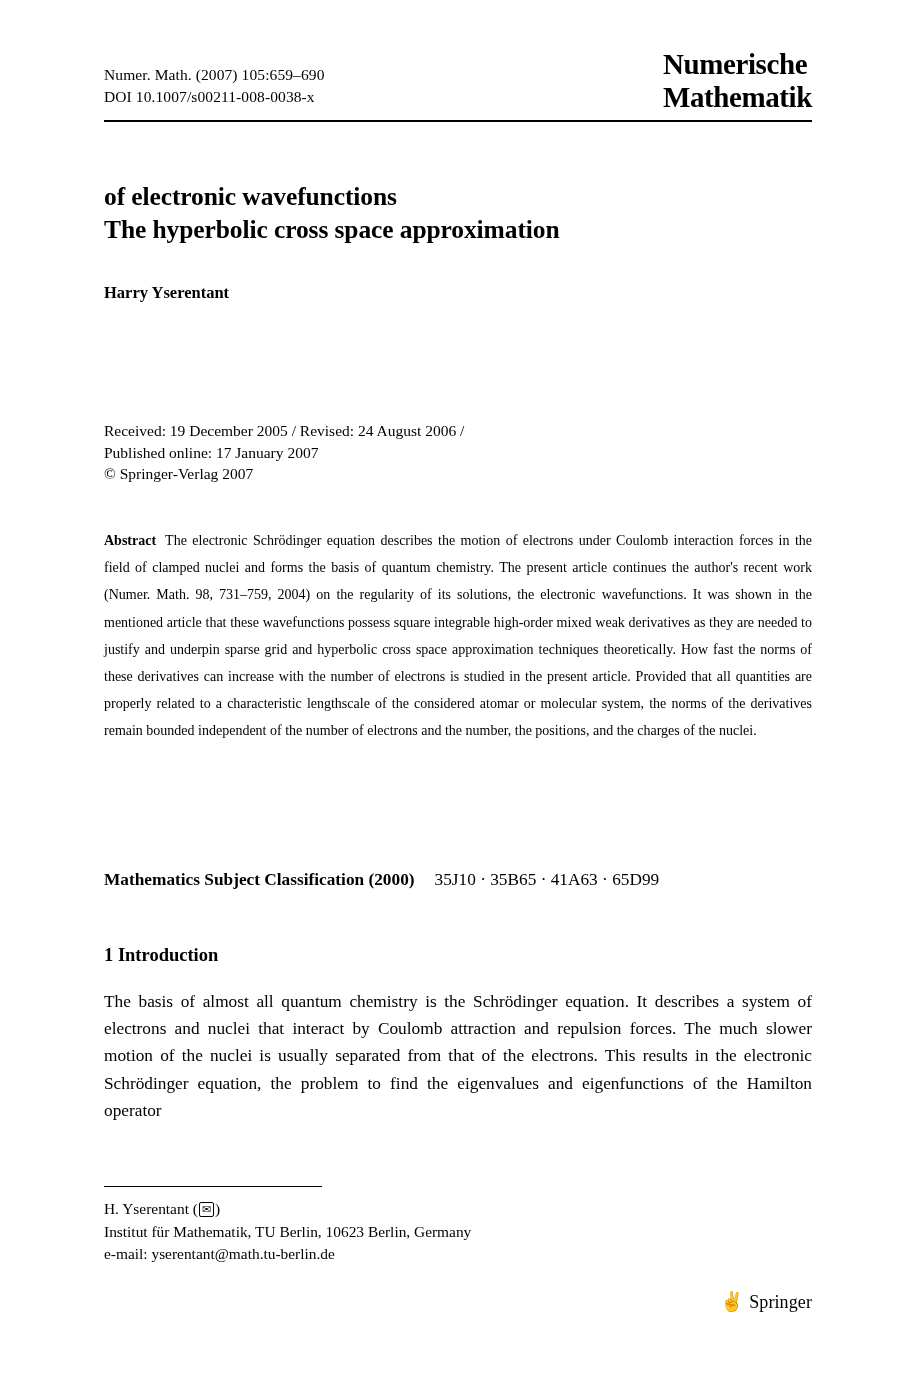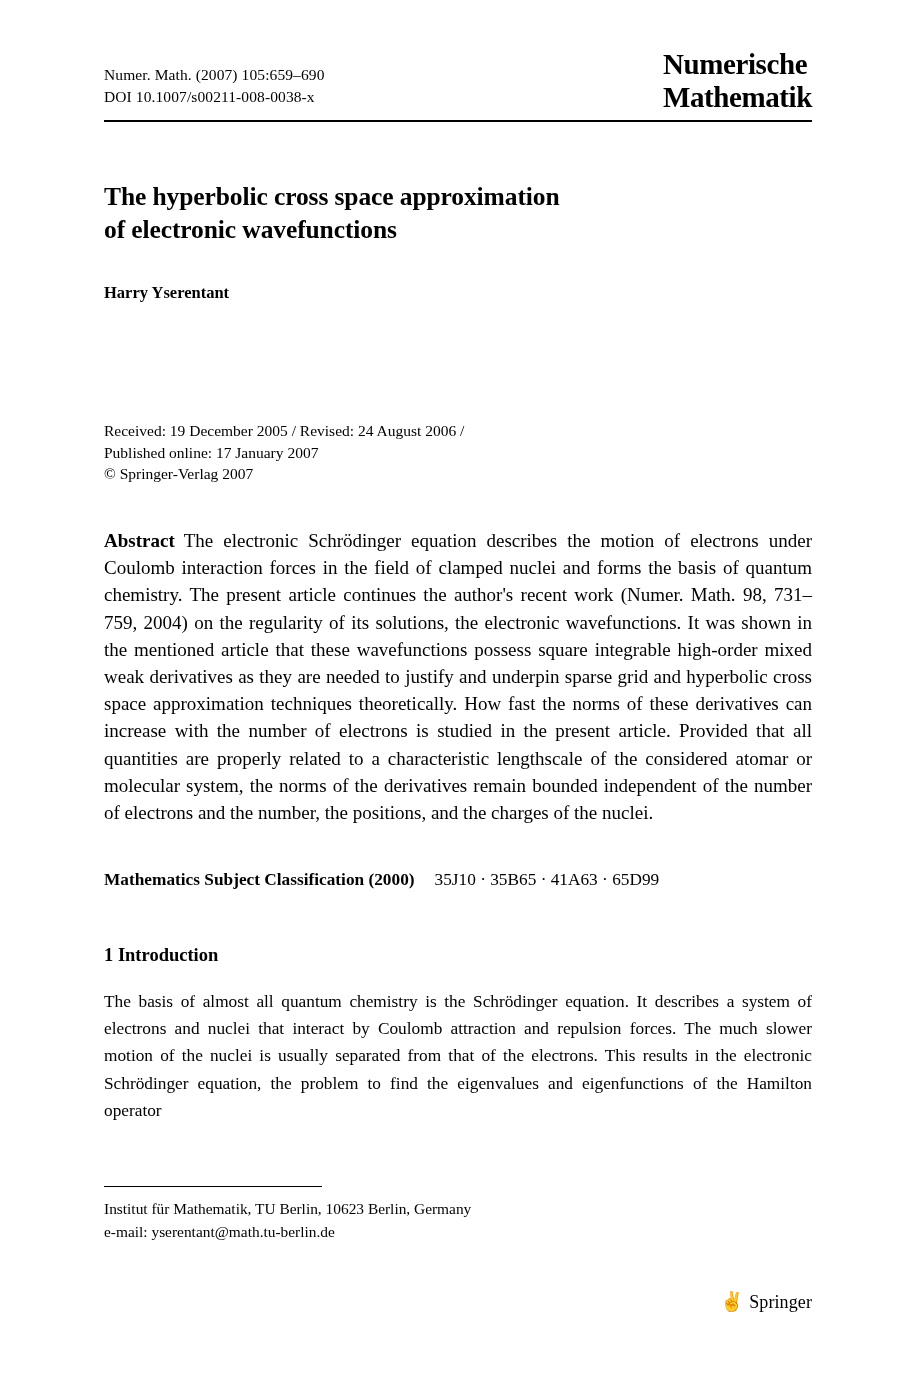--- a/index.html
+++ b/index.html
@@ -91,21 +91,21 @@
     font-size: 15.5px;
     line-height: 21.5px;
   }
 
   
   .abstract {
     position: absolute;
     left: 0;
     top: 527px;
     width: 708px;
-    font-size: 19px;
+    font-size: 14px;
     line-height: 27.2px;
     text-align: justify;
     text-justify: inter-word;
   }
   .abstract .lead { font-weight: bold; margin-right: 9px; }
 
   .msc {
     position: absolute;
     left: 0;
     top: 867px;
@@ -187,22 +187,22 @@
       </div>
       <div class="journal-logo">
         <div>Numerische</div>
         <div>Mathematik</div>
       </div>
     </div>
 
     <div class="rule-top"></div>
 
     <div class="title">
+      <div>of electronic wavefunctions</div>
       <div>The hyperbolic cross space approximation</div>
-      <div>of electronic wavefunctions</div>
     </div>
 
     <div class="author">Harry Yserentant</div>
 
     <div class="history">
       <div>Received: 19 December 2005 / Revised: 24 August 2006 /</div>
       <div>Published online: 17 January 2007</div>
       <div>© Springer-Verlag 2007</div>
     </div>
 
@@ -214,20 +214,23 @@
       <span class="lead">Mathematics Subject Classification (2000)</span><span>35J10 · 35B65 · 41A63 · 65D99</span>
     </div>
 
     <div class="section-head">1 Introduction</div>
 
     <div class="body-text">The basis of almost all quantum chemistry is the Schrödinger equation. It describes a system of electrons and nuclei that interact by Coulomb attraction and repulsion forces. The much slower motion of the nuclei is usually separated from that of the electrons. This results in the electronic Schrödinger equation, the problem to find the eigenvalues and eigenfunctions of the Hamilton operator</div>
 
     <div class="foot-rule"></div>
 
     <div class="footnote">
+      <div>
+        <span>H. Yserentant (</span><span class="env-icon">✉</span><span>)</span>
+      </div>
       <div>Institut für Mathematik, TU Berlin, 10623 Berlin, Germany</div>
       <div>e-mail: yserentant@math.tu-berlin.de</div>
     </div>
 
     <div class="springer">
       <span class="glyph">✌</span><span>Springer</span>
     </div>
 
   </div>
 </div>

